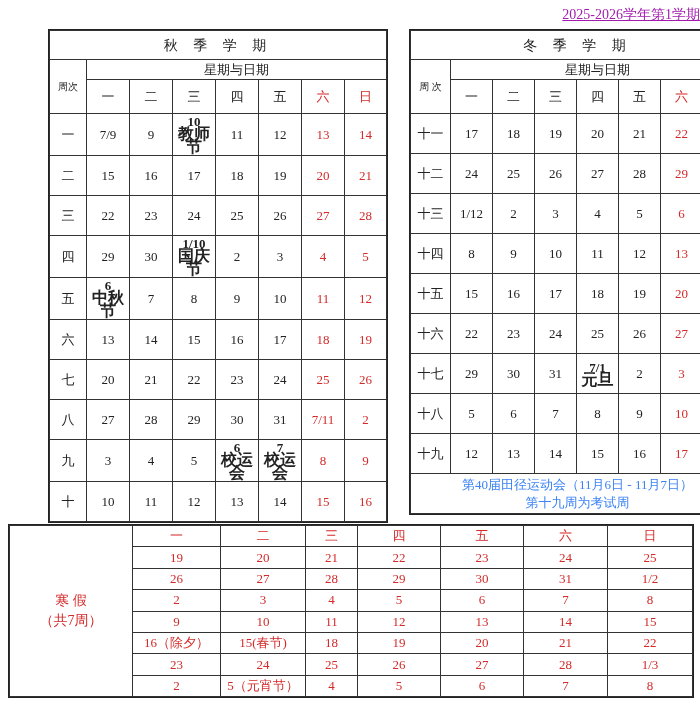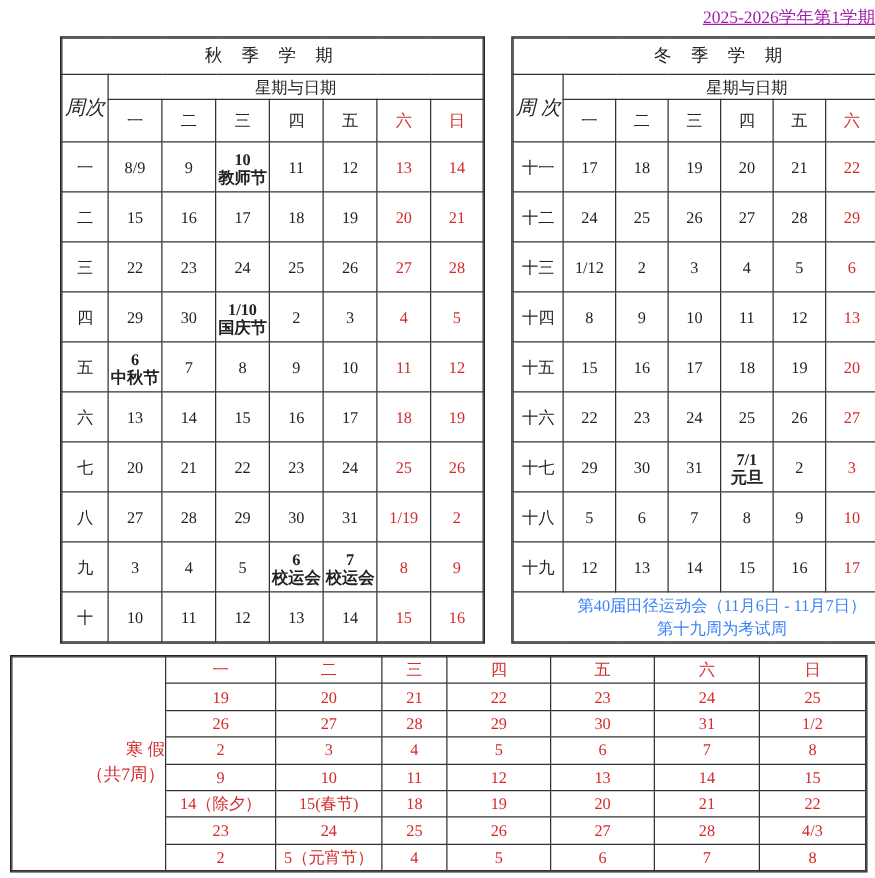--- a/index.html
+++ b/index.html
@@ -7,28 +7,28 @@
        font-family:"Liberation Serif","DejaVu Serif",serif;color:#222;}
   .title{position:absolute;left:0;top:5px;width:700px;text-align:right;
          font-size:14px;line-height:20px;color:#a21caf;text-decoration:underline;}
   table{border-collapse:collapse;table-layout:fixed;position:absolute;}
   td{border:1px solid #333;text-align:center;vertical-align:middle;padding:0;
      font-size:13px;line-height:15px;}
   table.outer{outline:1.5px solid #222;}
   .sem-title td.h{font-size:14px;letter-spacing:6px;height:28px;}
   .subh{height:20px;font-size:13px;}
   .dayh{height:34px;font-size:13px;}
-  .wkcol{font-size:16px;font-style:italic;}
+  .wkcol{font-size:10px;}
   .data td{height:39px;}
   .red{color:#d42a2a;}
-  .note{font-size:13px;font-weight:bold;display:block;line-height:13px;}
+  .note{font-size:16px;font-weight:bold;display:block;line-height:13px;font-family:Liberation Mono, monospace;}
   .num{display:block;font-weight:bold;line-height:15px;}
   .notebox{color:#3b82f6;font-size:13px;line-height:18px;height:39px;}
   .vac td{color:#d42a2a;height:20.4px;font-size:13px;line-height:14px;}
-  .vac td.lbl{font-size:14px;line-height:20px;text-align:right;}
+  .vac td.lbl{font-size:14px;line-height:20px;}
 </style>
 </head>
 <body>
 
 <div class="title">2025-2026学年第1学期</div>
 
 <table class="outer" style="left:9px;top:30px;width:337px;margin-left:40px;">
   <colgroup>
       <col style="width:37px">
       <col style="width:43px">
@@ -52,21 +52,21 @@
     <td>二</td>
     <td>三</td>
     <td>四</td>
     <td>五</td>
     <td class="red">六</td>
     <td class="red">日</td>
   </tr>
 
   <tr class="data">
     <td>一</td>
-    <td>8/9</td>
+    <td>7/9</td>
     <td>9</td>
     <td>
           <span class="num">10</span>
           <span class="note">教师节</span>
         </td>
     <td>11</td>
     <td>12</td>
     <td class="red">13</td>
     <td class="red">14</td>
   </tr>
@@ -143,21 +143,21 @@
     <td class="red">26</td>
   </tr>
 
   <tr class="data">
     <td>八</td>
     <td>27</td>
     <td>28</td>
     <td>29</td>
     <td>30</td>
     <td>31</td>
-    <td class="red">1/19</td>
+    <td class="red">7/11</td>
     <td class="red">2</td>
   </tr>
 
   <tr class="data">
     <td>九</td>
     <td>3</td>
     <td>4</td>
     <td>5</td>
     <td>
           <span class="num">6</span>
@@ -378,36 +378,36 @@
   <tr>
     <td>9</td>
     <td>10</td>
     <td>11</td>
     <td>12</td>
     <td>13</td>
     <td>14</td>
     <td>15</td>
   </tr>
   <tr>
-    <td>14（除夕）</td>
+    <td>16（除夕）</td>
     <td>15(春节)</td>
     <td>18</td>
     <td>19</td>
     <td>20</td>
     <td>21</td>
     <td>22</td>
   </tr>
   <tr>
     <td>23</td>
     <td>24</td>
     <td>25</td>
     <td>26</td>
     <td>27</td>
     <td>28</td>
-    <td>4/3</td>
+    <td>1/3</td>
   </tr>
   <tr>
     <td>2</td>
     <td>5（元宵节）</td>
     <td>4</td>
     <td>5</td>
     <td>6</td>
     <td>7</td>
     <td>8</td>
   </tr>

